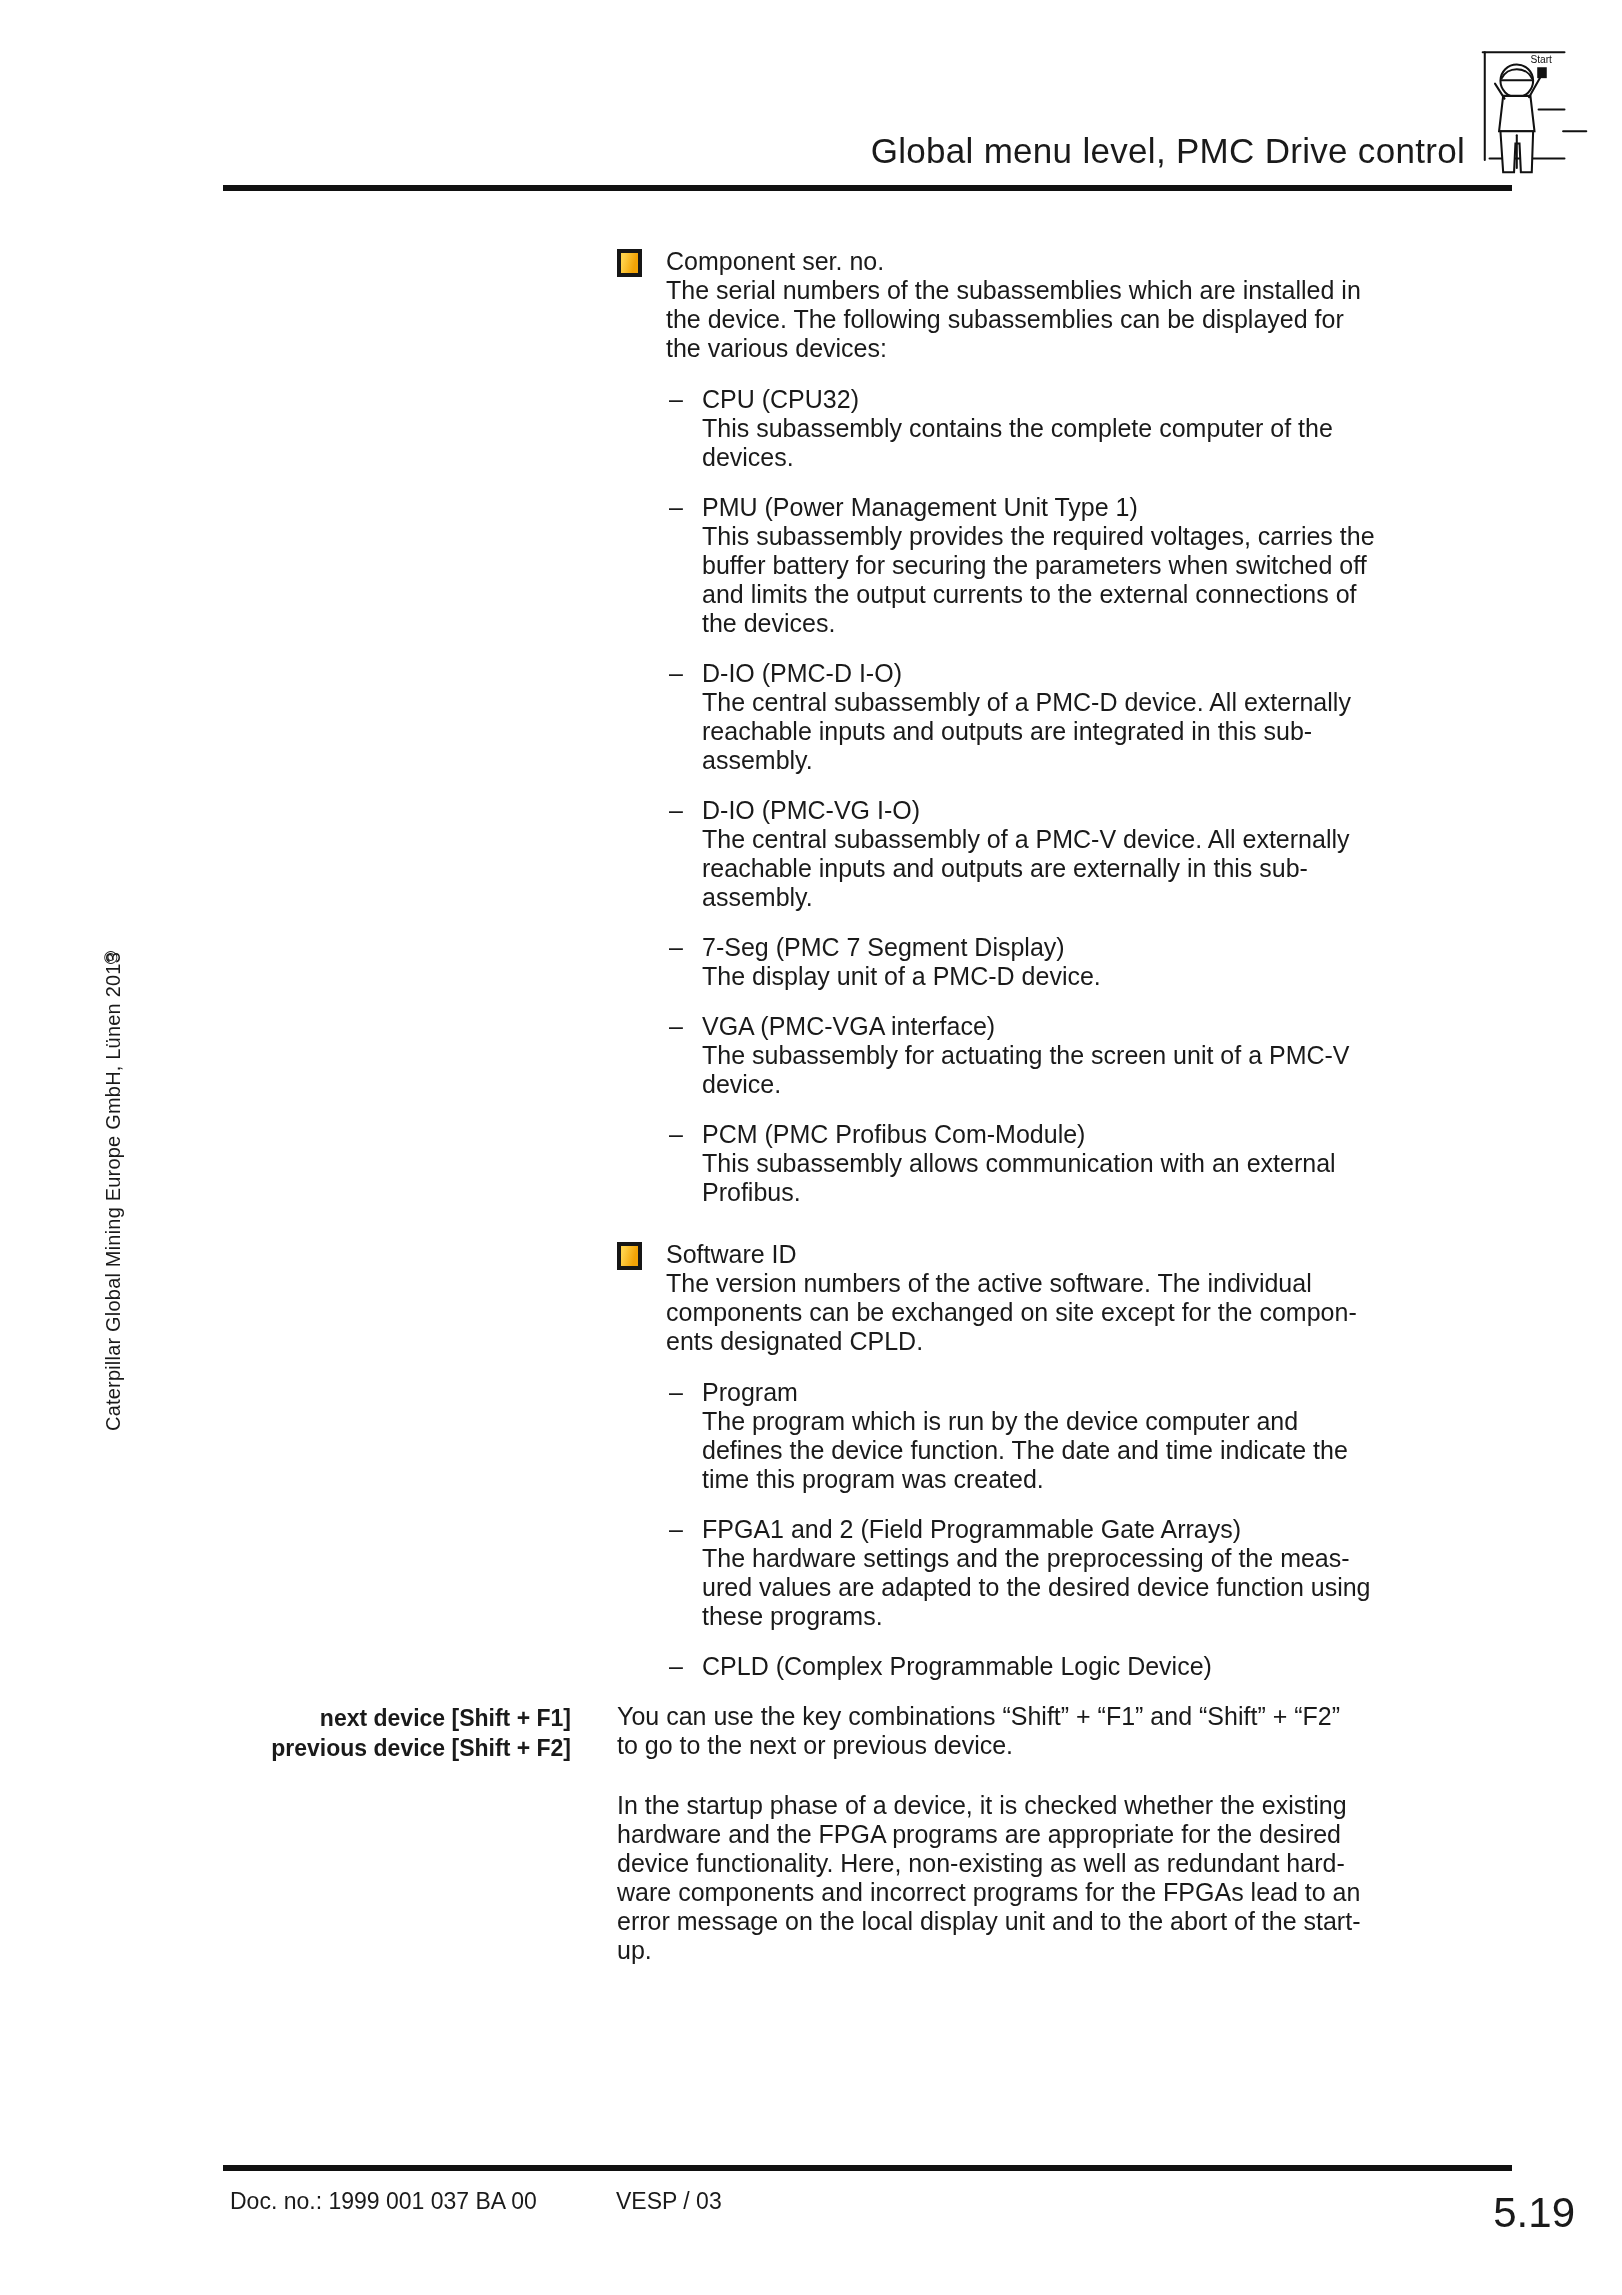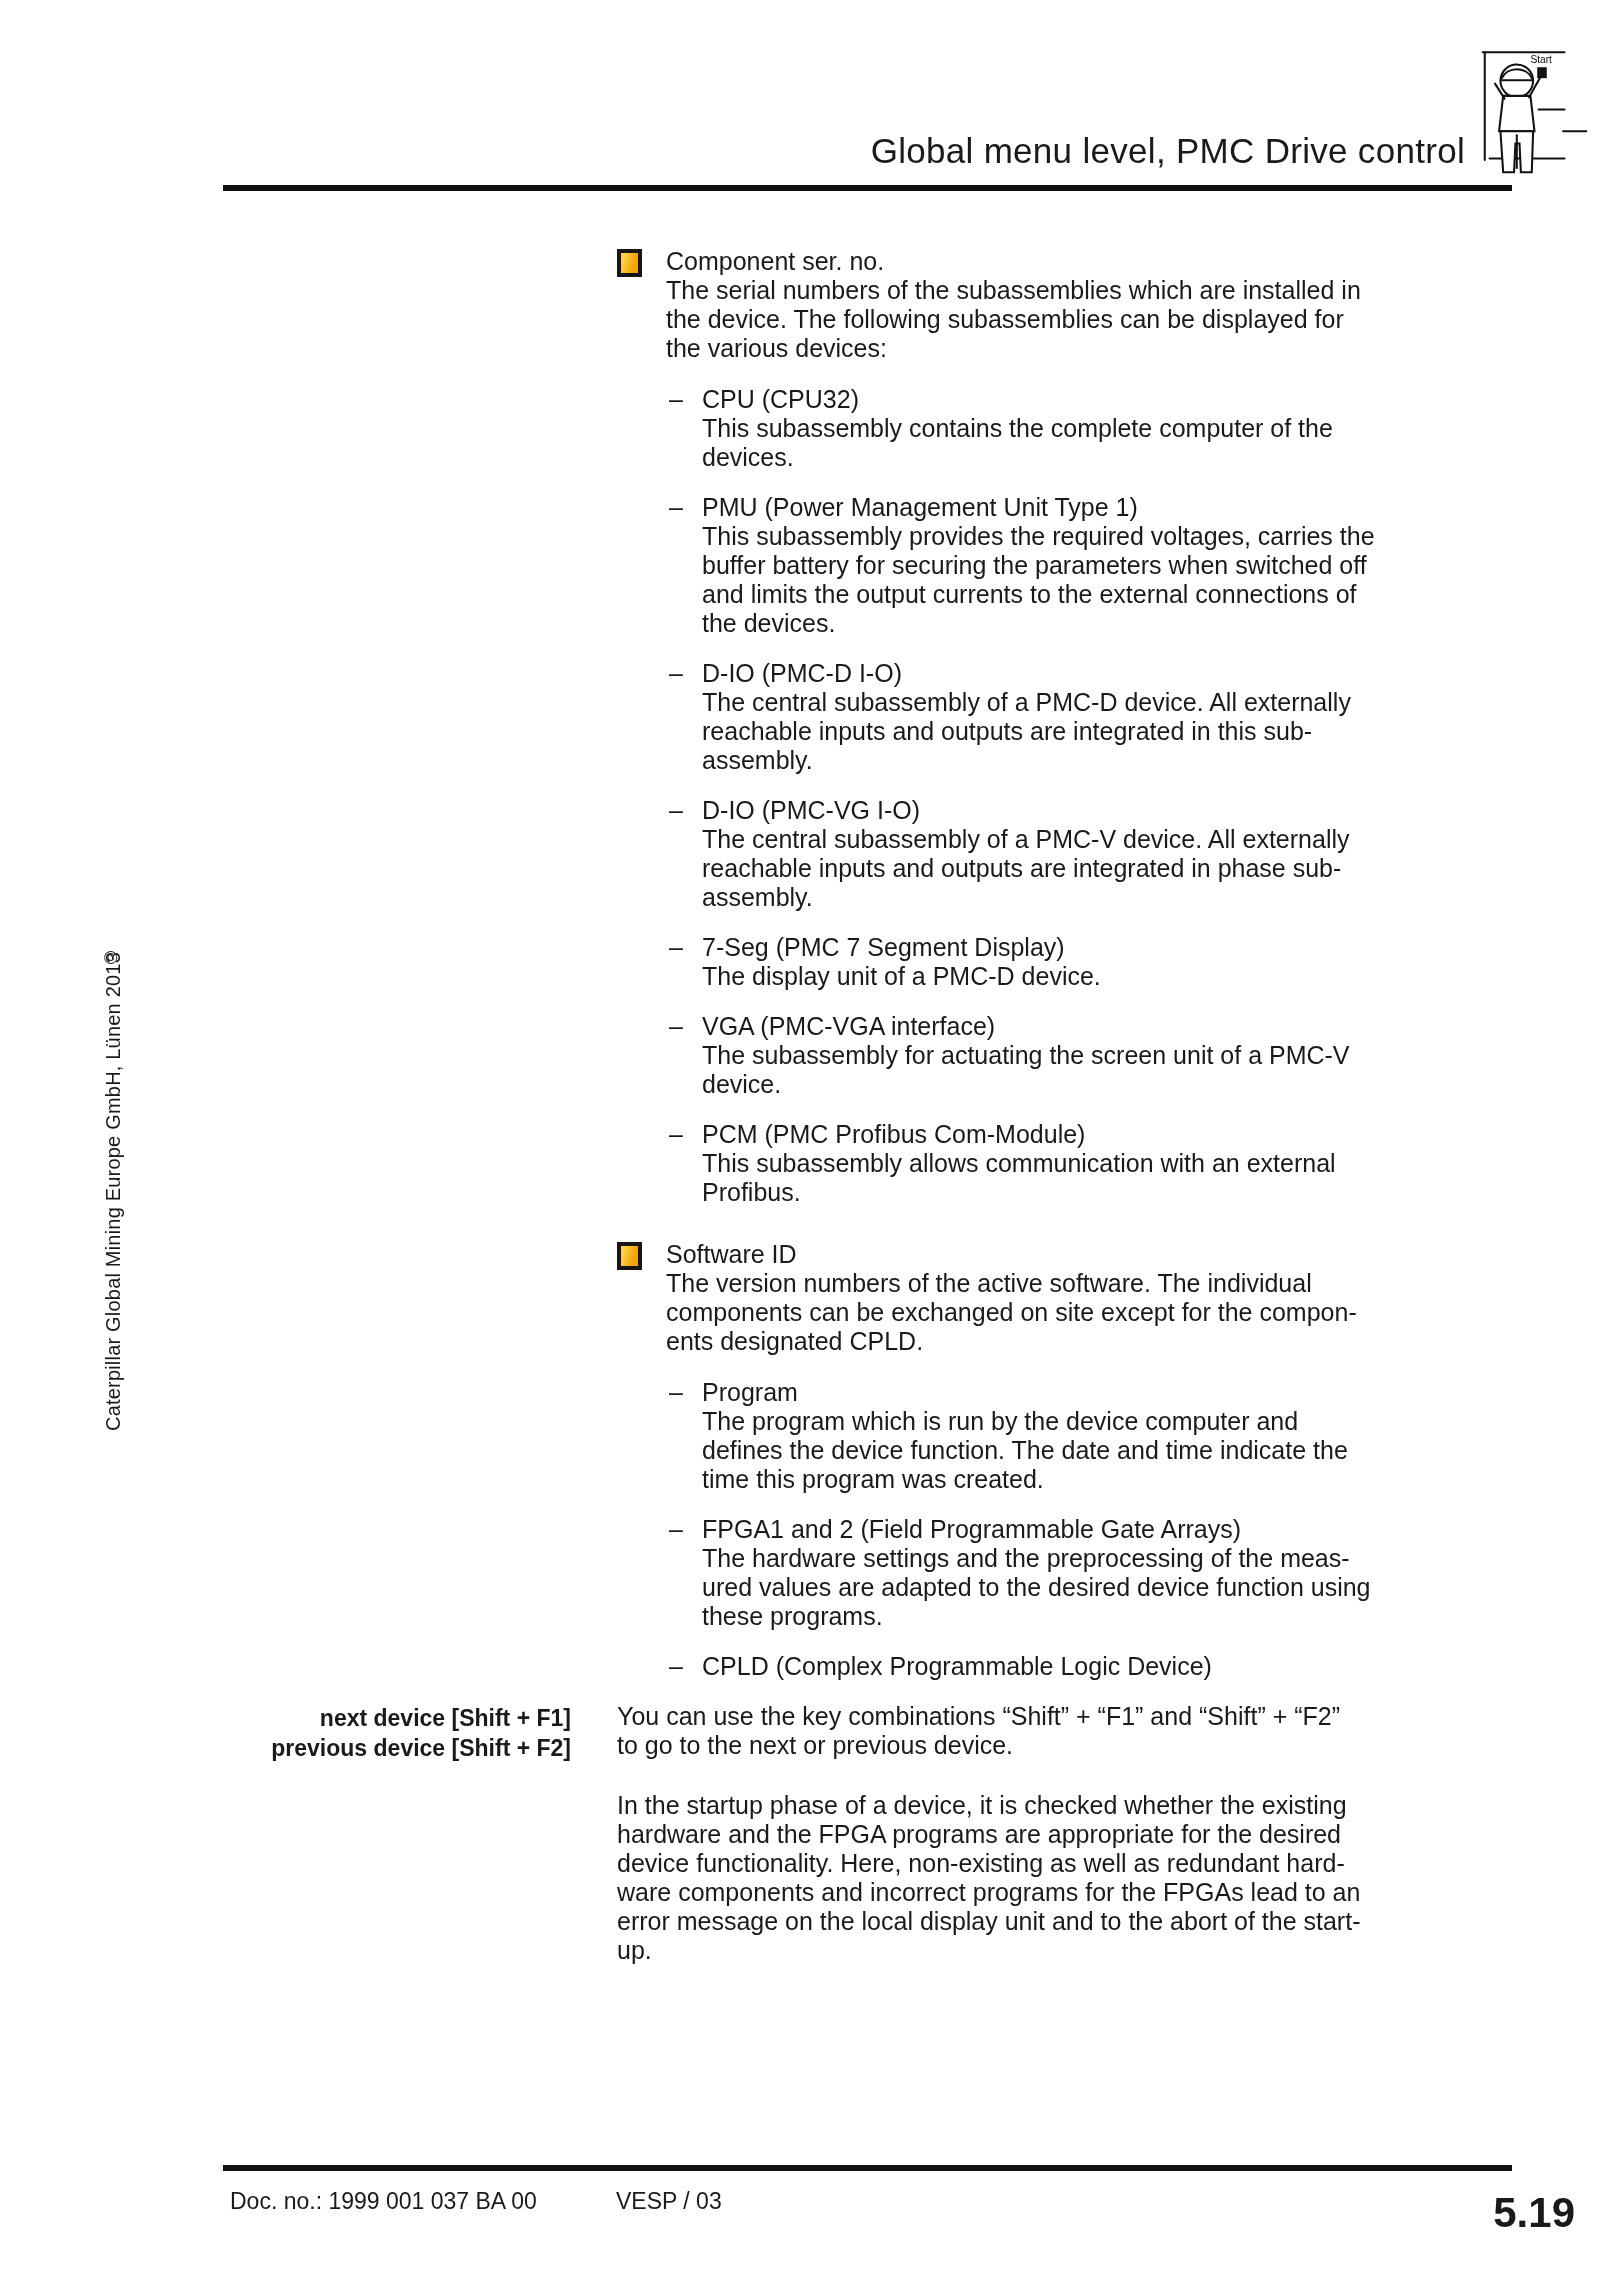--- a/index.html
+++ b/index.html
@@ -116,21 +116,21 @@
     position: absolute;
     left: 616px;
     top: 2188px;
     font-size: 23px;
   }
   .footer-page {
     position: absolute;
     right: 48px;
     top: 2189px;
     font-size: 42px;
-    font-weight: bold;
+    font-weight: normal;
   }
 </style>
 </head>
 <body>
 
 <div class="page">
 
   <div class="sidebar-copyright">©</div>
   <div class="sidebar-imprint">Caterpillar Global Mining Europe GmbH, Lünen 2013</div>
 
@@ -187,21 +187,21 @@
         <span class="dash">–</span>
         <div>D-IO (PMC-D I-O)</div>
         <div class="pre">The central subassembly of a PMC-D device. All externally
 reachable inputs and outputs are integrated in this sub-
 assembly.</div>
       </div>
       <div class="sub-item">
         <span class="dash">–</span>
         <div>D-IO (PMC-VG I-O)</div>
         <div class="pre">The central subassembly of a PMC-V device. All externally
-reachable inputs and outputs are integrated in phase sub-
+reachable inputs and outputs are externally in this sub-
 assembly.</div>
       </div>
       <div class="sub-item">
         <span class="dash">–</span>
         <div>7-Seg (PMC 7 Segment Display)</div>
         <div class="pre">The display unit of a PMC-D device.</div>
       </div>
       <div class="sub-item">
         <span class="dash">–</span>
         <div>VGA (PMC-VGA interface)</div>

